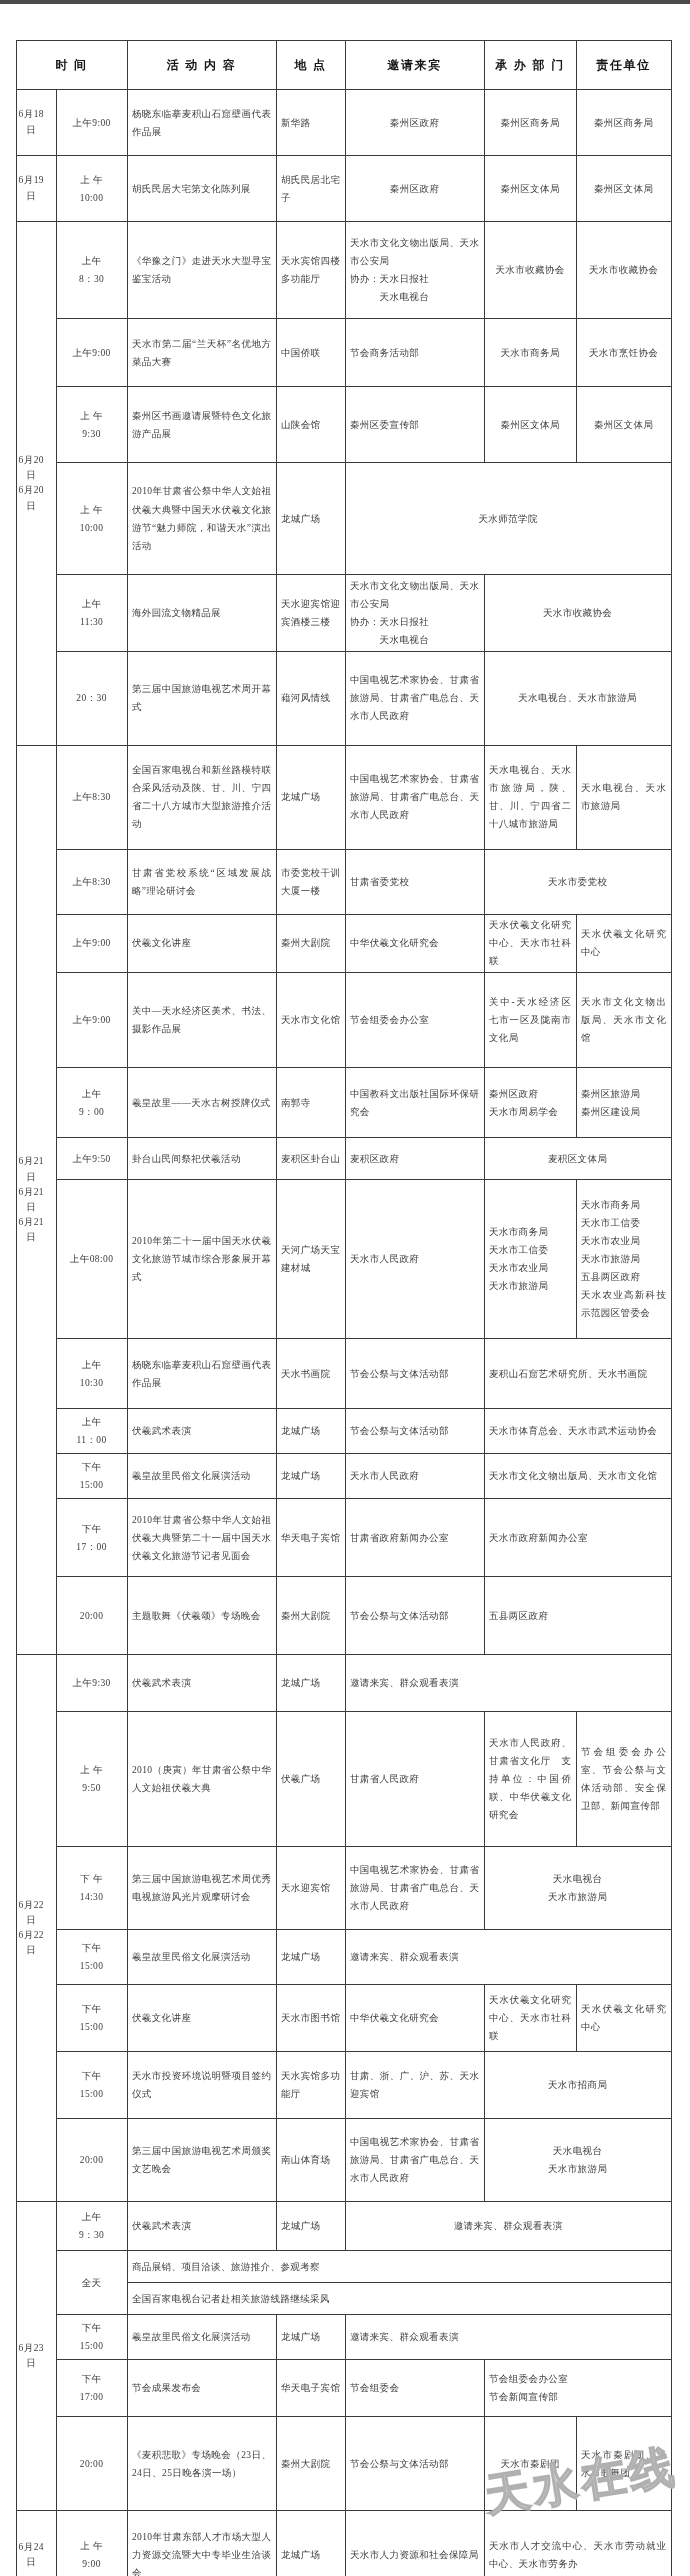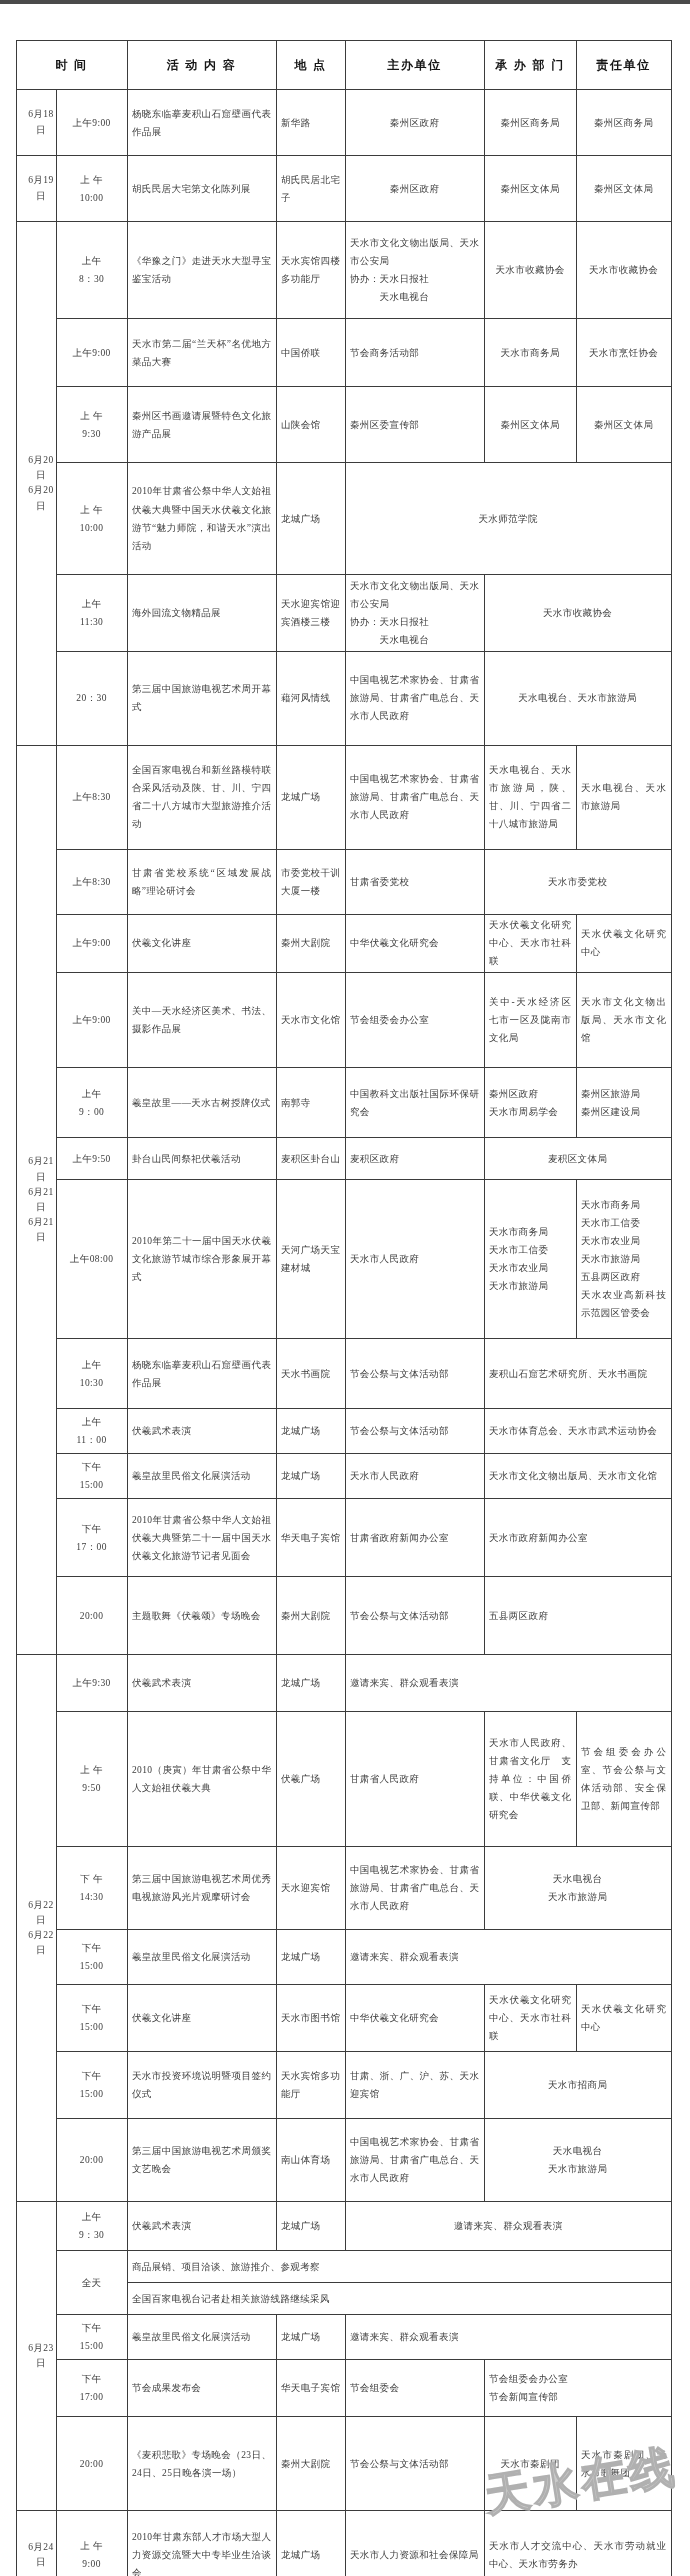--- a/index.html
+++ b/index.html
@@ -27,21 +27,21 @@
   thead th{
     font-family:"Liberation Sans","DejaVu Sans",sans-serif;
     font-weight:bold;font-size:12px;color:#161616;
     text-align:center;letter-spacing:1.7px;line-height:1.5;
     height:45px;padding:1.7px;
   }
   tr.sec-start td{border-top:1.7px solid #111;}
   td.date{text-align:center;padding:0;}
   .datewrap{
     height:100%;display:flex;flex-direction:column;
-    justify-content:space-around;align-items:flex-end;font-family:Liberation Serif, serif;
+    justify-content:space-around;align-items:flex-start;font-family:Liberation Serif, serif;
   }
   .datewrap span{display:block;width:29.4px;text-align:center;line-height:1.6;}
   td.time{text-align:center;white-space:pre-line;}
   td.act{text-align:justify;}
   td.txt{text-align:justify;white-space:pre-line;}
   td.ctr{text-align:center;}
   .watermark{
     position:absolute;right:7px;top:2458px;width:199px;
     transform:rotate(-9deg);
     font-family:"DejaVu Sans",sans-serif;font-weight:bold;
@@ -75,21 +75,21 @@
     <col style="width:69px">
       <col style="width:139px">
       <col style="width:92px">
     <col style="width:95px">
   </colgroup>
   <thead>
     <tr>
       <th colspan="2">时  间</th>
       <th>活 动 内 容</th>
       <th>地  点</th>
-      <th>主办单位</th>
+      <th>邀请来宾</th>
       <th>承 办 部 门</th>
       <th>责任单位</th>
     </tr>
   </thead>
   <tbody>
       <tr class="sec-start" style="height: 66px;">
         <td rowspan="1" class="date">
           <div class="datewrap">
             <span>6月18日</span>
           </div>

